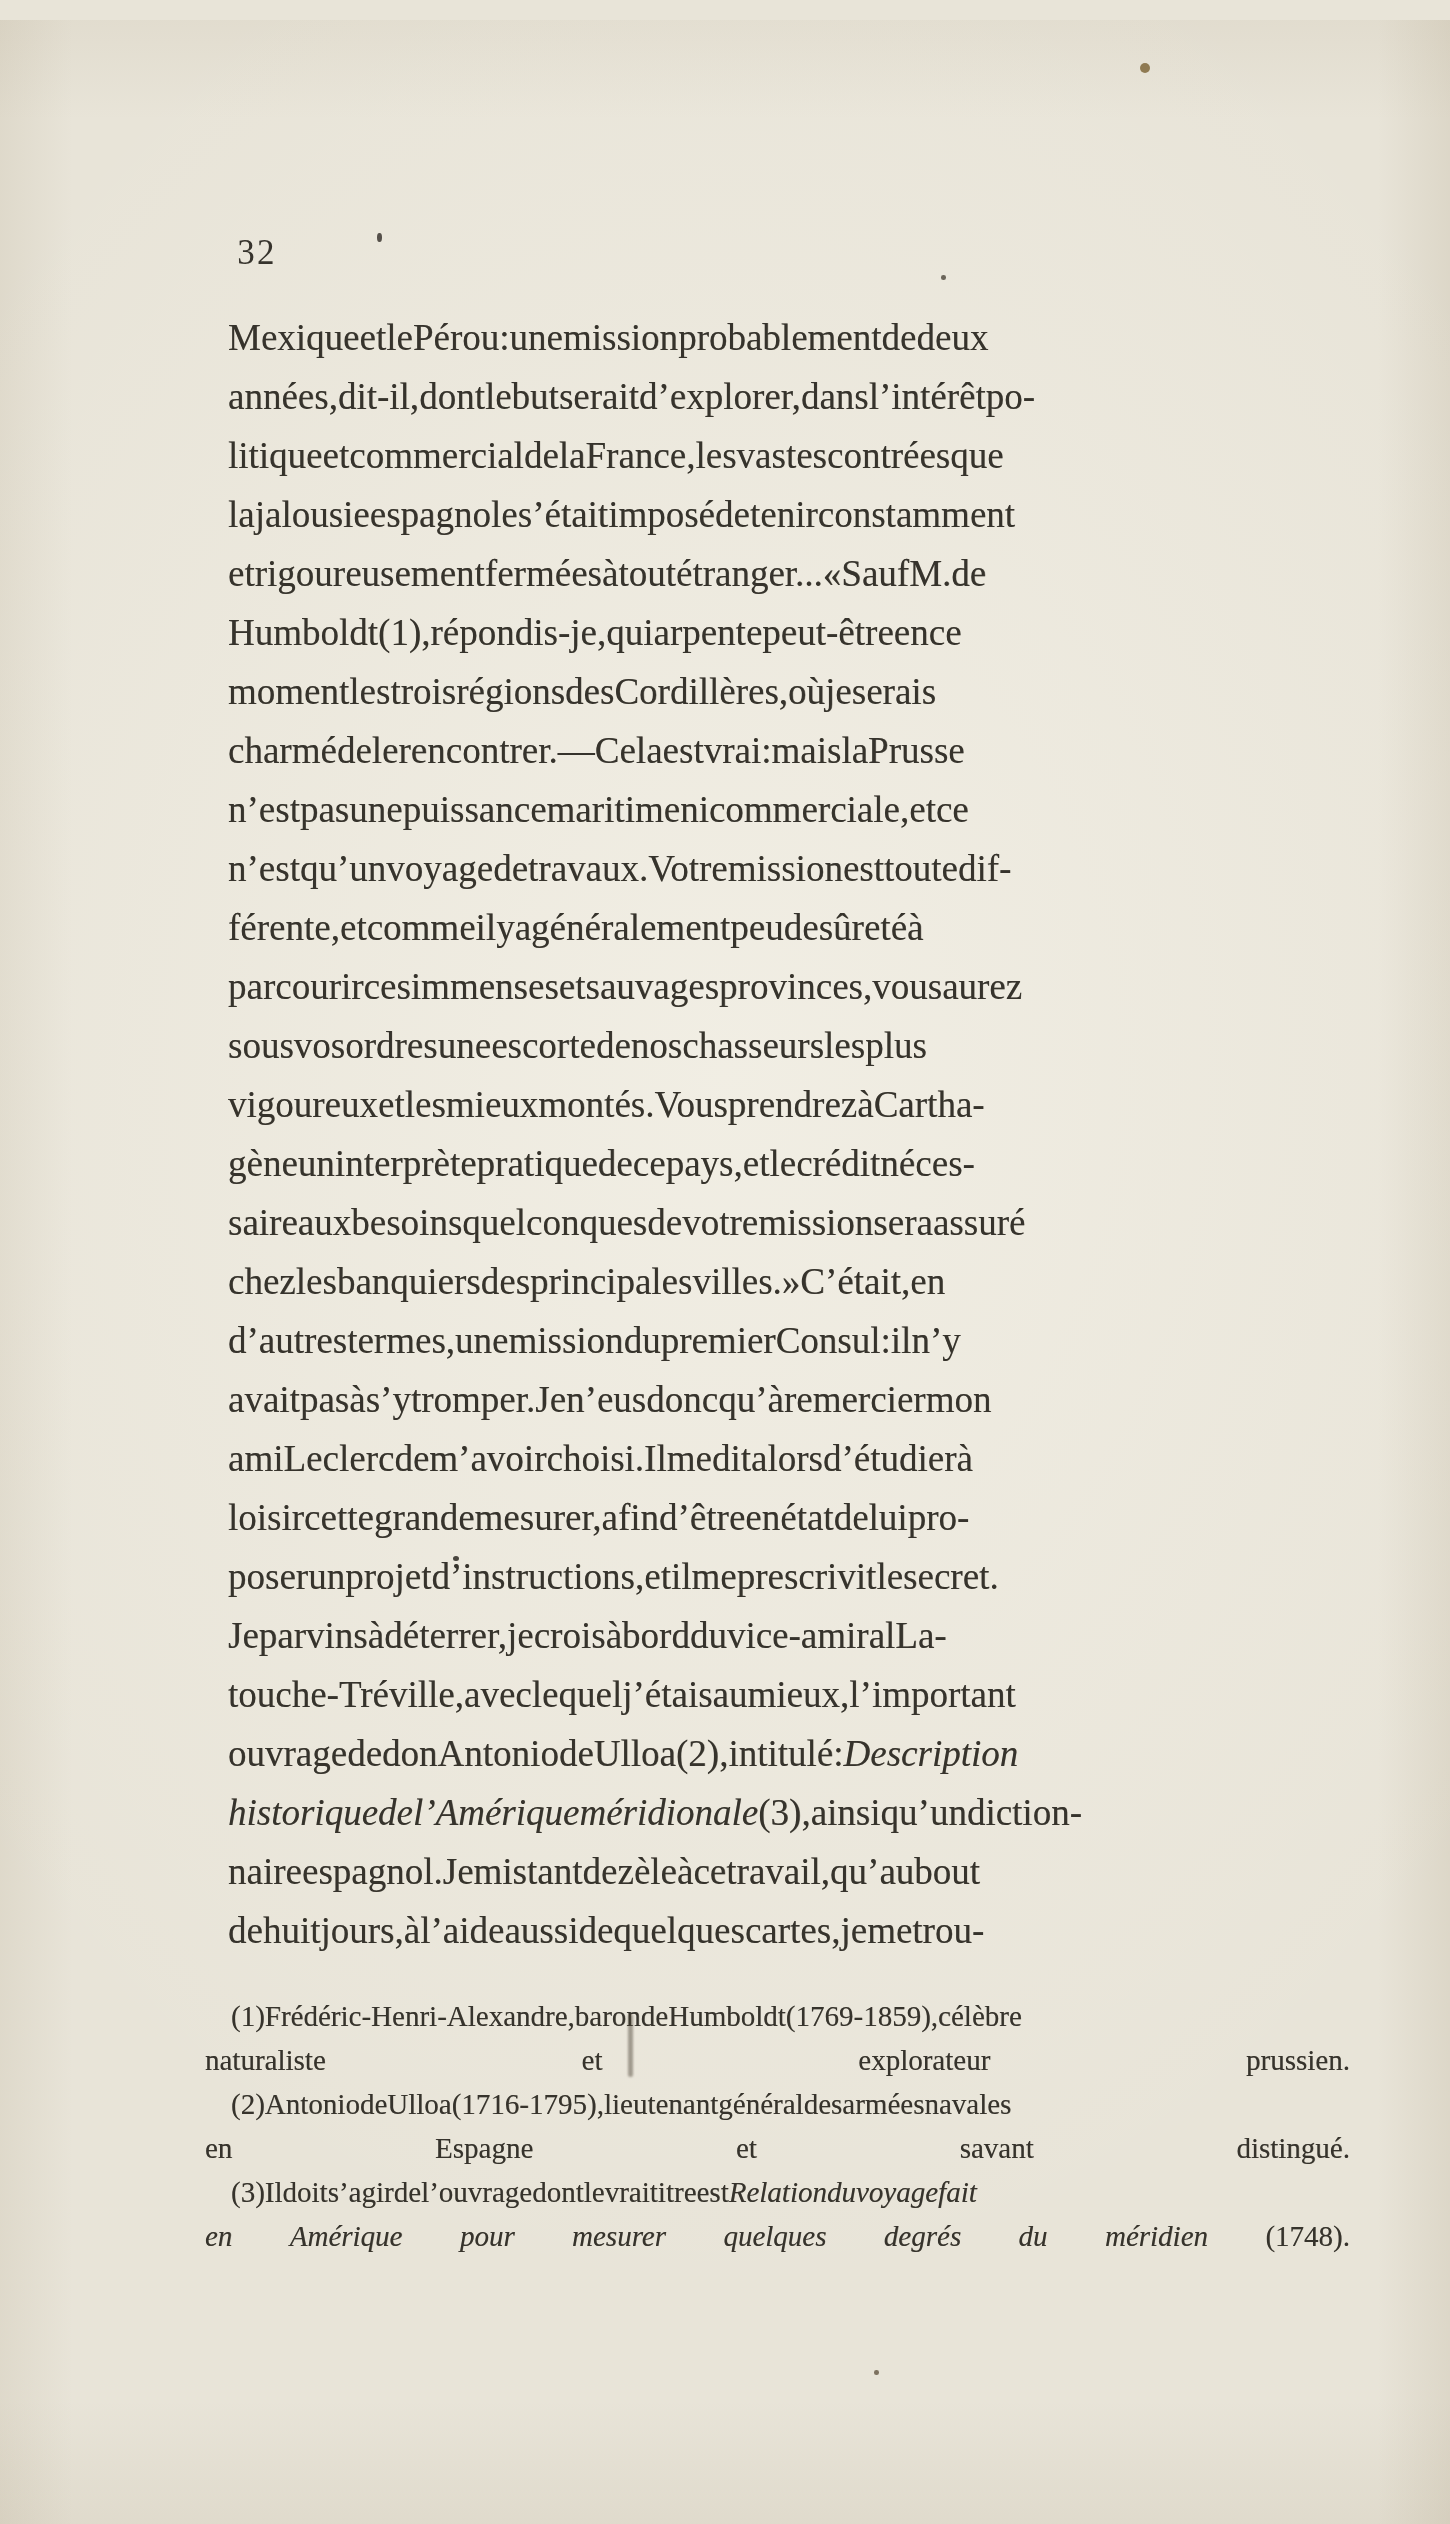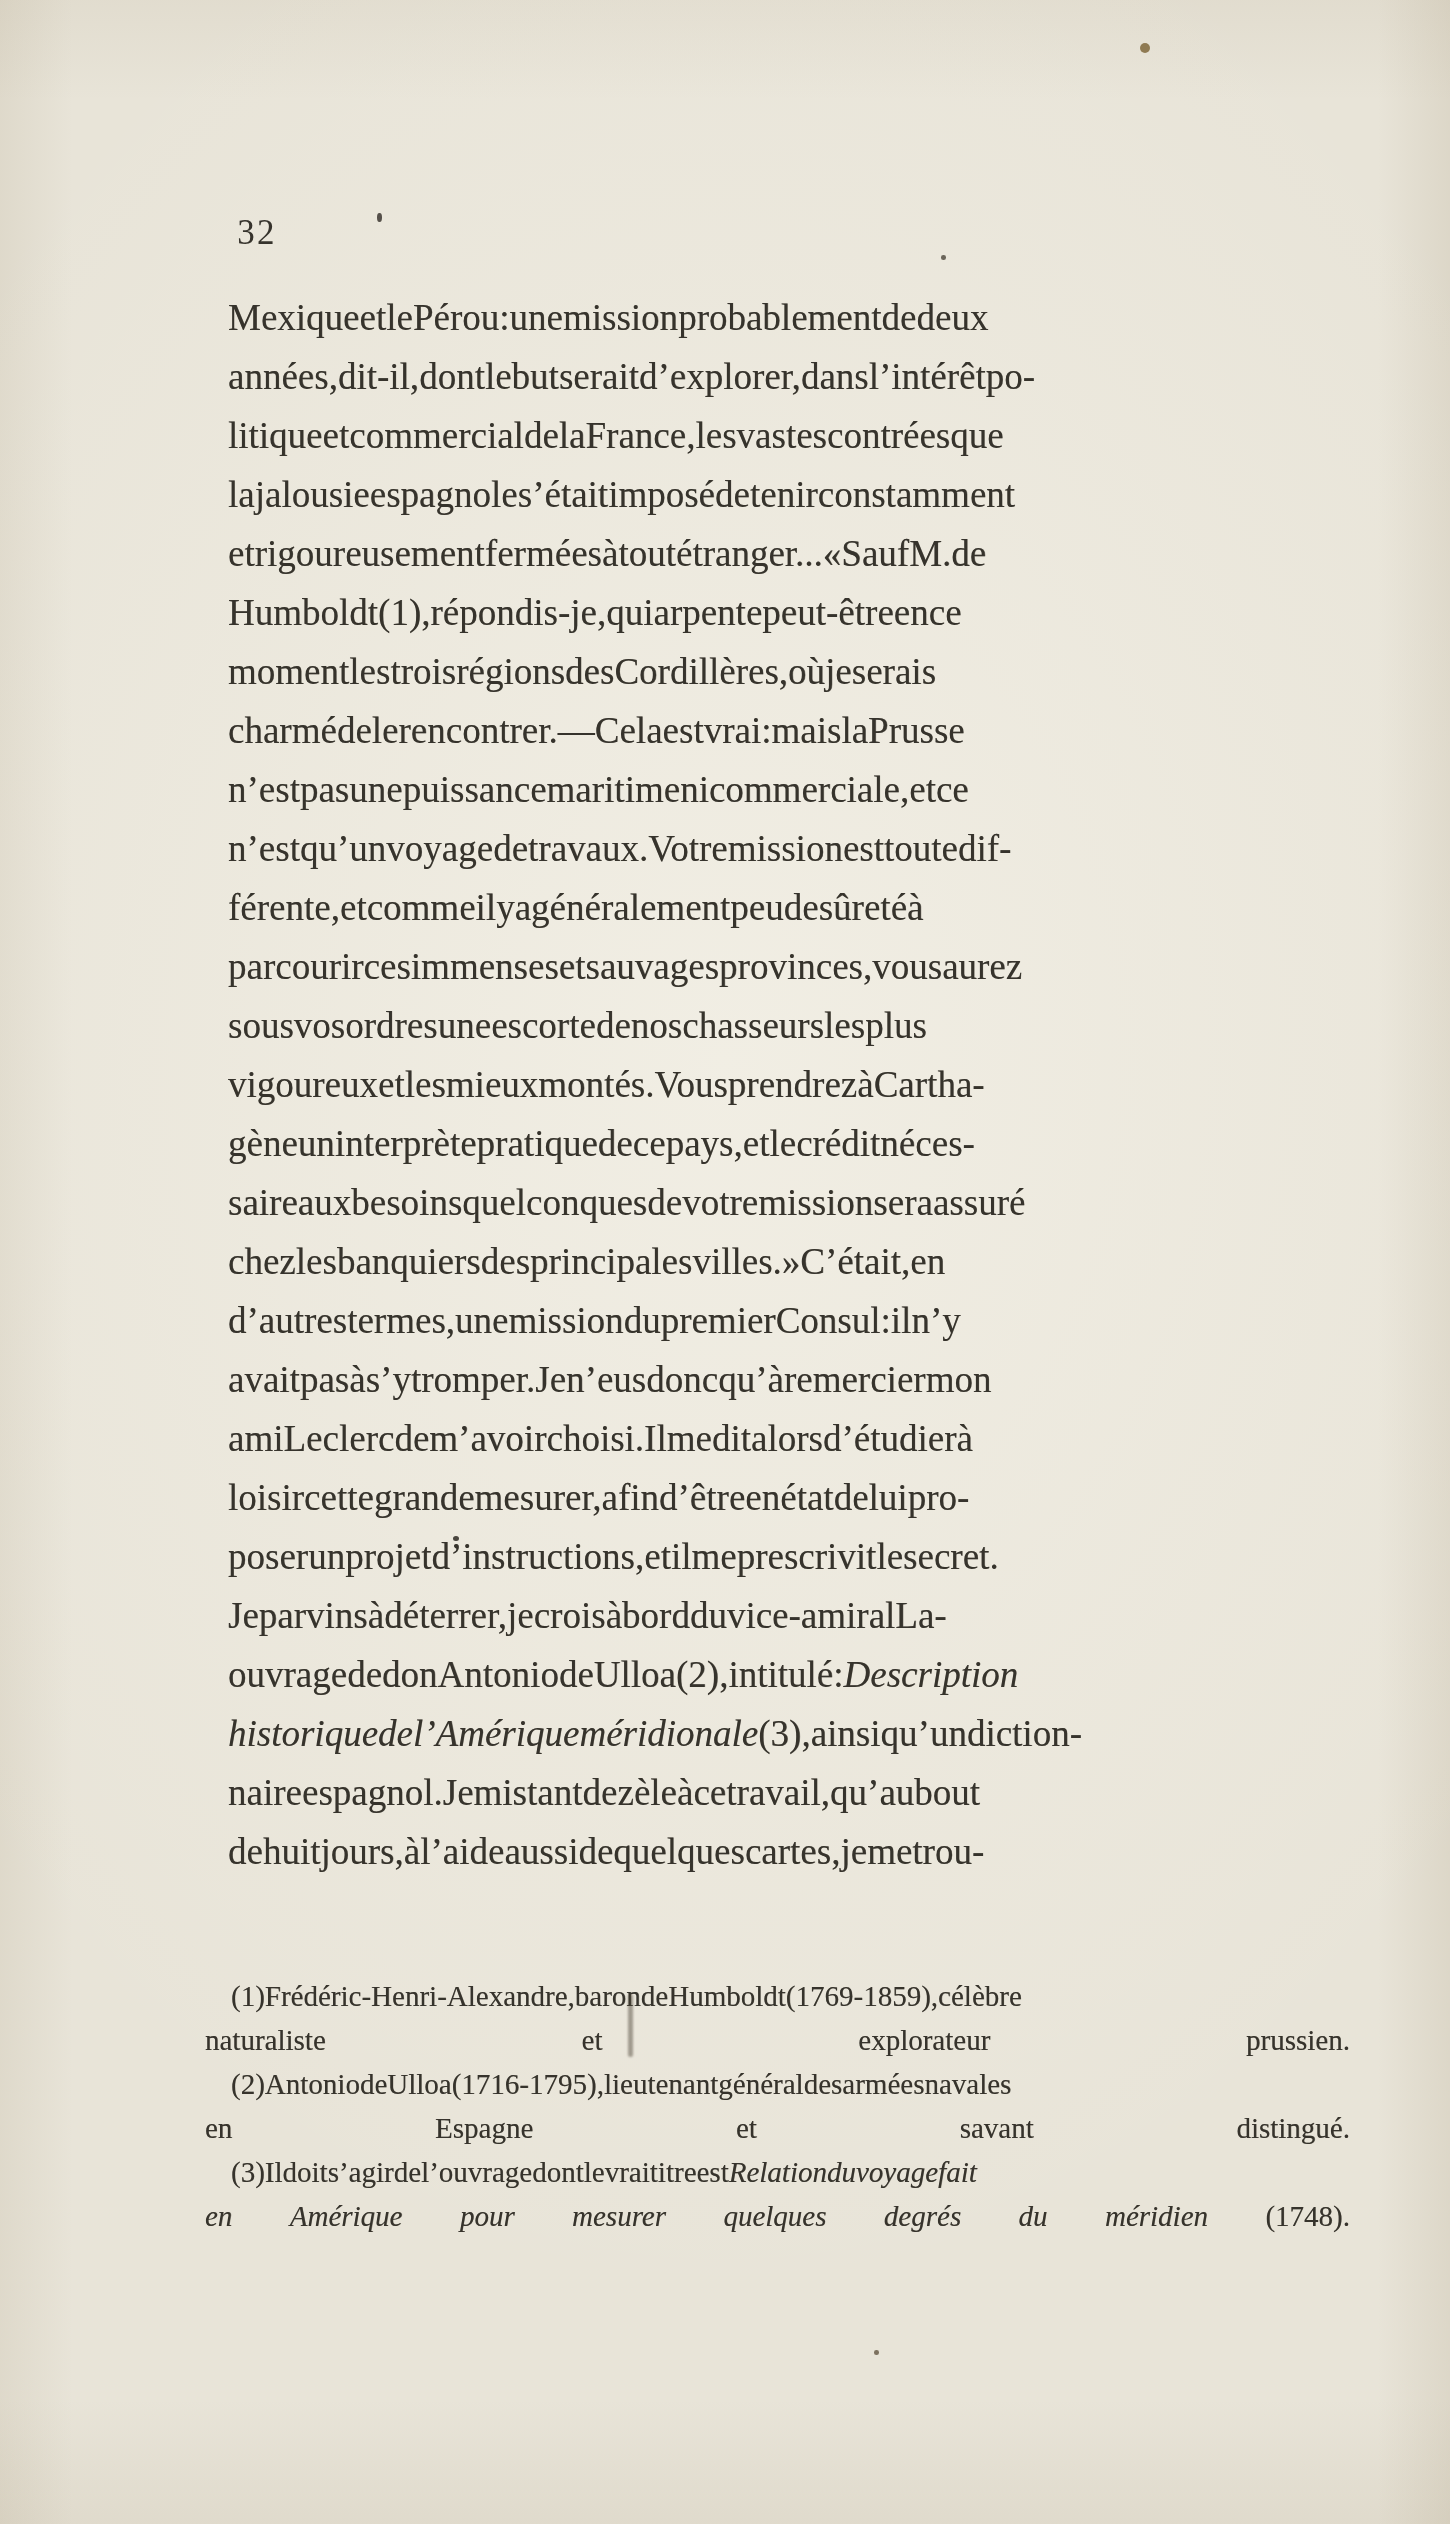--- a/index.html
+++ b/index.html
@@ -3,21 +3,21 @@
 <meta charset="utf-8">
 <style>
   html,body{margin:0;padding:0;}
   body{
     width:1450px;height:2525px;
     background:#e8e4d8;
     font-family:"Liberation Serif","DejaVu Serif",serif;
     color:#36332c;
     position:relative;overflow:hidden;
   }
-  .page{position:absolute;inset:0;}
+  .page{position:absolute;inset:0;margin-top:20px;}
   .texture{
     position:absolute;inset:0;pointer-events:none;
     background:
       radial-gradient(120% 90% at 50% 42%, rgba(252,250,242,0.45) 0%, rgba(252,250,242,0) 55%),
       linear-gradient(90deg, rgba(139,120,85,0.10) 0%, rgba(0,0,0,0) 5%, rgba(0,0,0,0) 95%, rgba(139,120,85,0.12) 100%),
       linear-gradient(0deg, rgba(139,120,85,0.09) 0%, rgba(0,0,0,0) 5%, rgba(0,0,0,0) 96%, rgba(139,120,85,0.07) 100%);
   }
   .header{position:absolute;top:210px;left:228px;width:1126px;height:46px;}
   .pagenum{position:absolute;left:9.3px;top:3.1px;font-size:35px;letter-spacing:2.3px;}
   .running-title{
@@ -322,20 +322,29 @@
         <span>déterrer,</span>
         <span>je</span>
         <span>crois</span>
         <span>à</span>
         <span>bord</span>
         <span>du</span>
         <span>vice-amiral</span>
         <span>La-</span>
       </div>
       <div class="line">
+        <span>touche-Tréville,</span>
+        <span>avec</span>
+        <span>lequel</span>
+        <span>j’étais</span>
+        <span>au</span>
+        <span>mieux,</span>
+        <span>l’important</span>
+      </div>
+      <div class="line">
         <span>ouvrage</span>
         <span>de</span>
         <span>don</span>
         <span>Antonio</span>
         <span>de</span>
         <span>Ulloa</span>
         <span>(2),</span>
         <span>intitulé</span>
         <span>:</span>
         <span class="it">Description</span>

